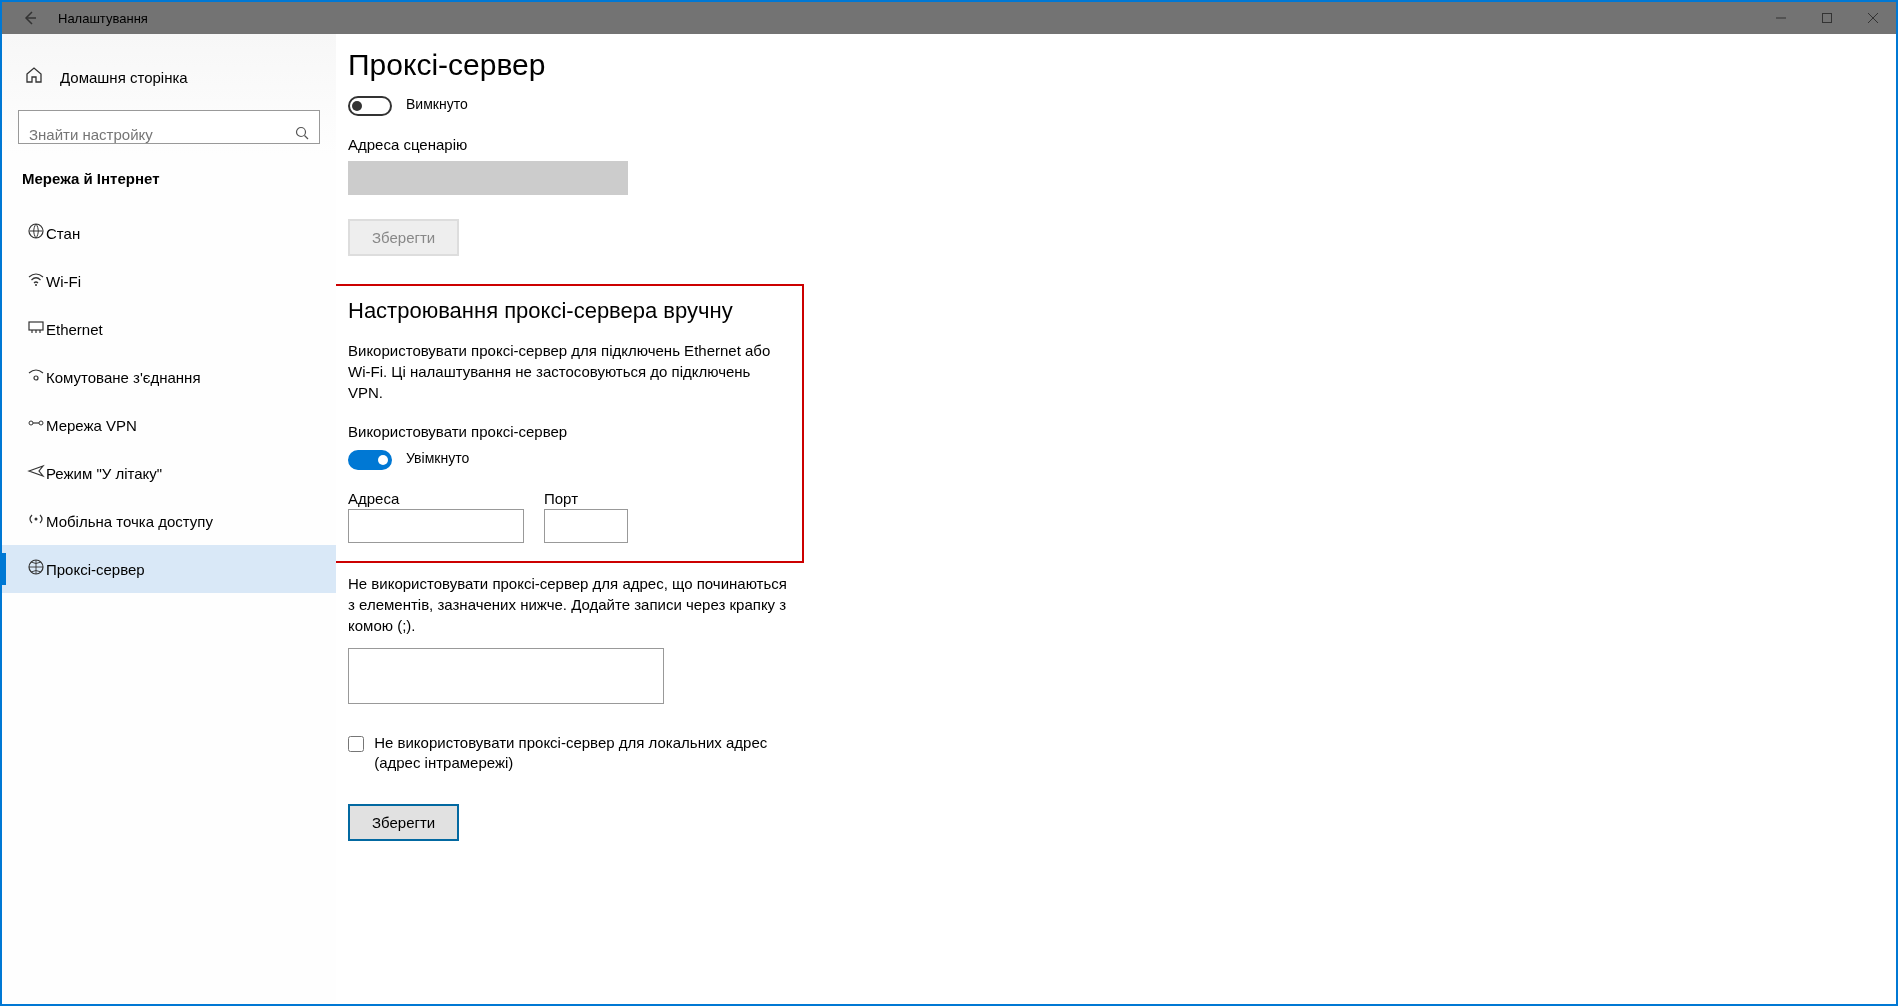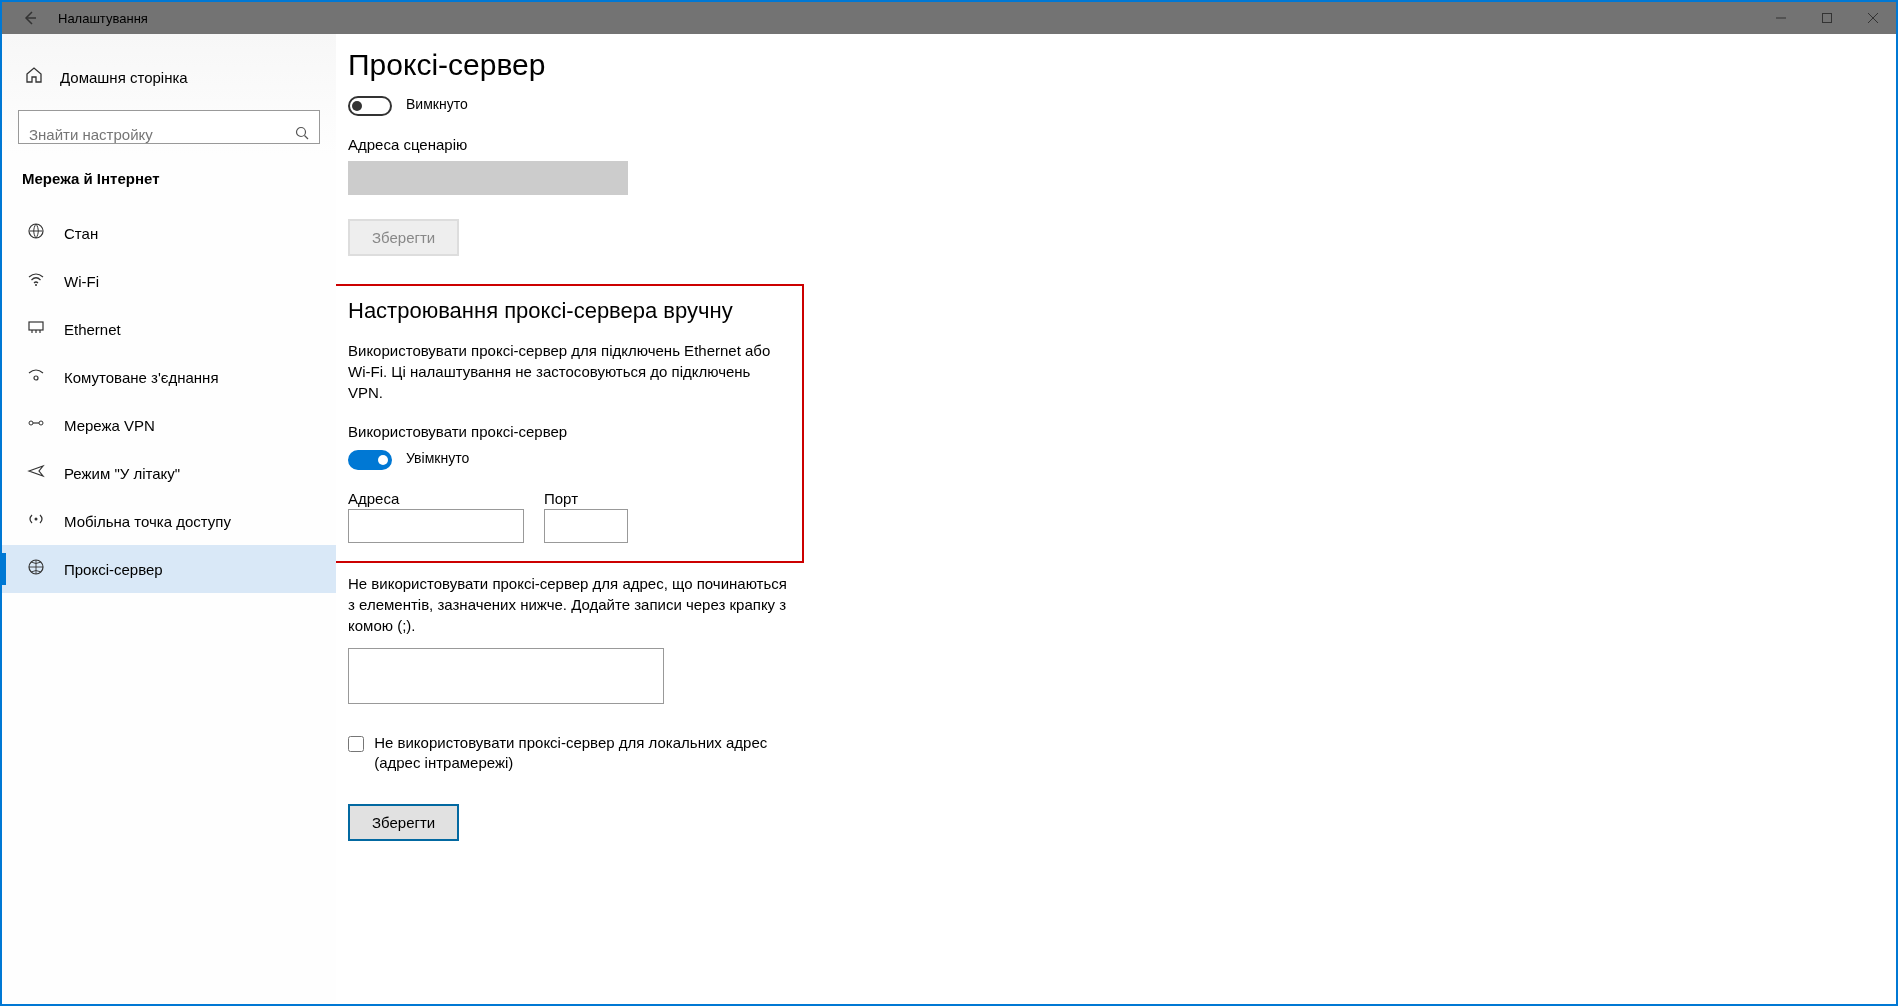--- a/index.html
+++ b/index.html
@@ -85,21 +85,20 @@
   }
   .category-label {
     font-weight: 600;
     font-size: 15px;
     margin-bottom: 22px;
     padding-left: 4px;
   }
   .nav-item {
     display: flex;
     align-items: center;
-    gap: 18px;
     height: 48px;
     padding-left: 8px;
     font-size: 15px;
     cursor: pointer;
     position: relative;
     margin-left: -16px;
     margin-right: -16px;
     padding-left: 24px;
   }
   .nav-item.selected {

